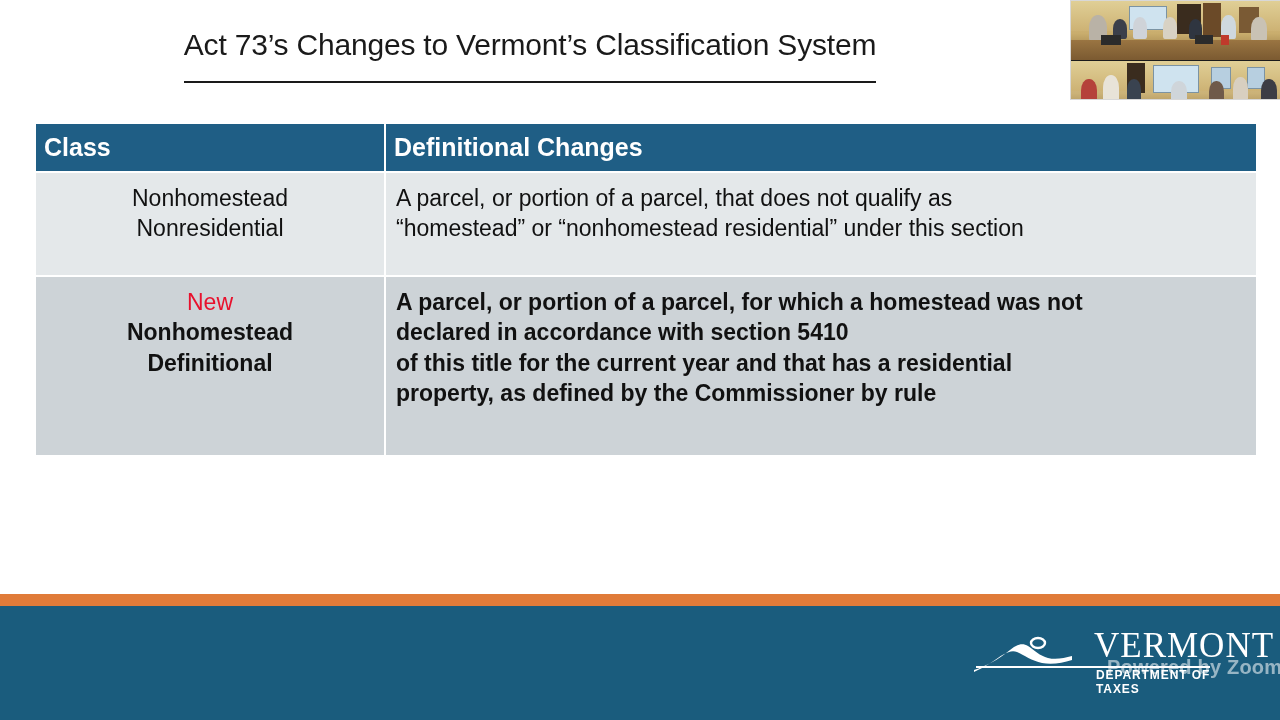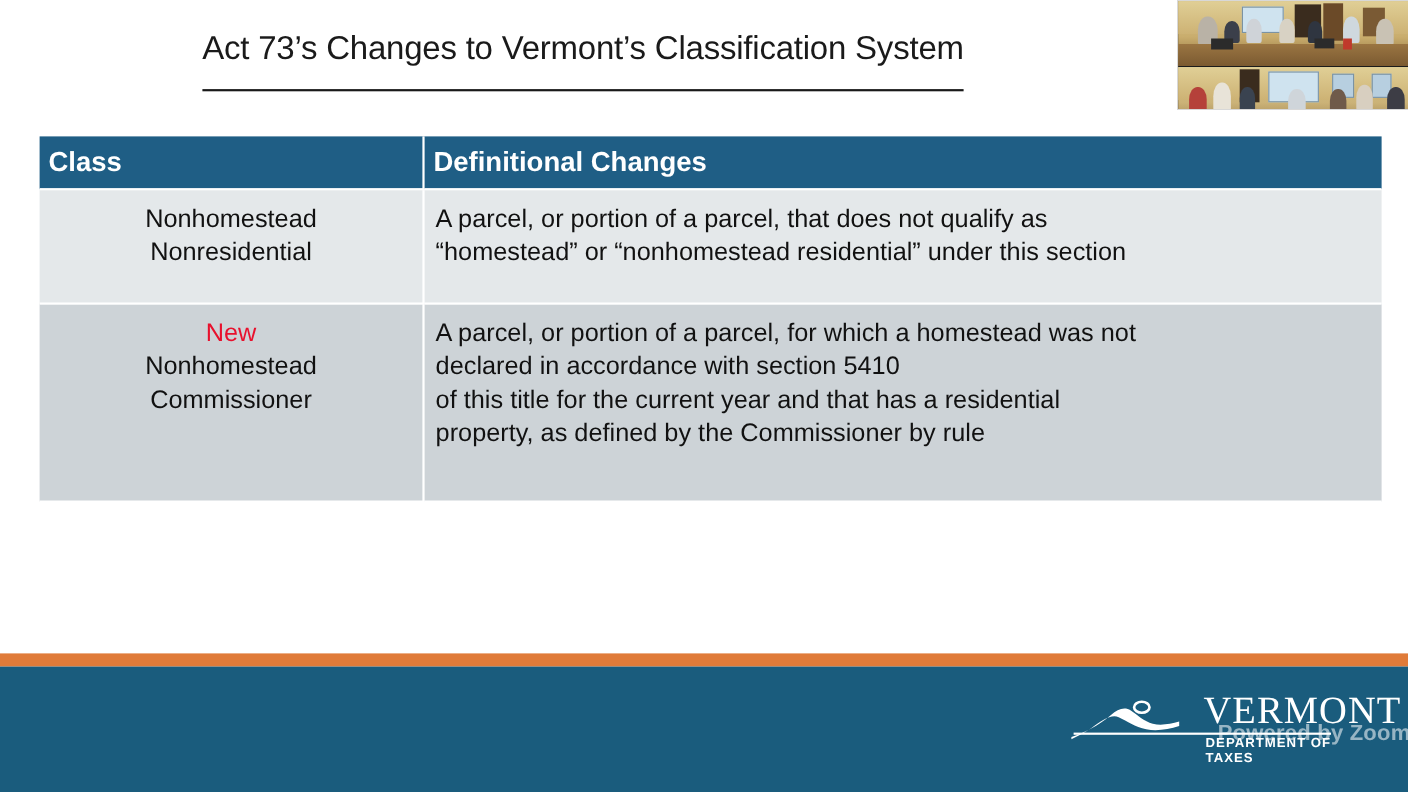--- a/index.html
+++ b/index.html
@@ -84,21 +84,21 @@
   }
   .cell-def-left {
     text-align: left;
     padding-left: 12px;
   }
 
   .r1 td { height: 84px; }
   .r2 td { height: 82px; }
   .r3 td { height: 158px; }
 
-  .bold { font-weight: normal; }
+  .bold { font-weight: bold; }
   .new-label {
     color: #E8112D;
     font-weight: 400;
     display: block;
   }
   .class-stack { display: block; }
 
   
   .footer-orange {
     position: absolute;
@@ -254,21 +254,21 @@
         <td class="cell-def-left">
           <span class="class-stack">A parcel, or portion of a parcel, that does not qualify as</span>
           <span class="class-stack">“homestead” or “nonhomestead residential” under this section</span>
         </td>
       </tr>
 
       <tr class="row-a r3">
         <td class="cell-class">
           <span class="new-label">New</span>
           <span class="class-stack bold">Nonhomestead</span>
-          <span class="class-stack bold">Commissioner</span>
+          <span class="class-stack bold">Definitional</span>
         </td>
         <td class="cell-def-left bold">
           <span class="class-stack">A parcel, or portion of a parcel, for which a homestead was not</span>
           <span class="class-stack">declared in accordance with section 5410</span>
           <span class="class-stack">of this title for the current year and that has a residential</span>
           <span class="class-stack">property, as defined by the Commissioner by rule</span>
         </td>
       </tr>
     </tbody>
   </table>

